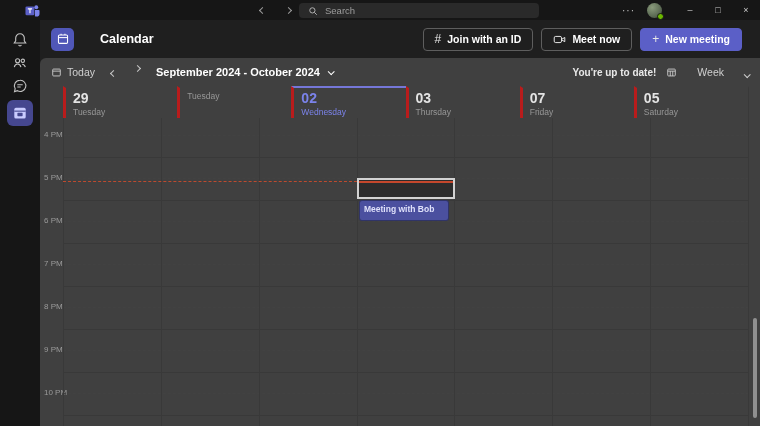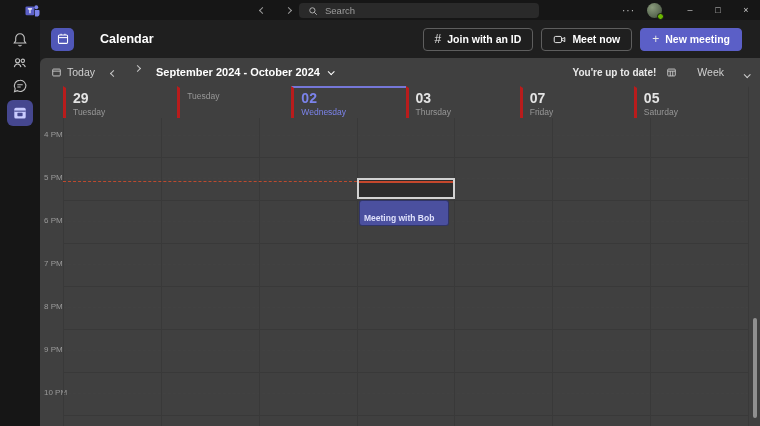--- a/index.html
+++ b/index.html
@@ -89,21 +89,21 @@
   .cols { position:absolute; top:0; bottom:0; left:23px; right:11px; display:flex; }
   .day-col { flex:1; border-left:1px solid #393939; cursor:pointer; }
   .day-col:last-child { border-right:1px solid #393939; }
 
   .now-dashed { position:absolute; top:63px; left:23px; width:294px; border-top:1.5px dashed #bd4a2e; }
   .slot-selected { position:absolute; left:317px; top:60px; width:98px; height:21px;
                    border:2px solid #d2d2d2; background:#2c2c2c; cursor:pointer; }
   .slot-selected .now-solid { position:absolute; left:0; right:0; top:1px; height:2px; background:#c4472c; }
   .event { position:absolute; left:319px; top:82px; width:90px; height:21px;
            background:#4b509f; border:1px solid rgba(0,0,0,.35); border-radius:3px;
-           padding:12px 4px; font-size:8.5px; font-weight:700; color:#dfe1fb;
+           padding:3px 4px; font-size:8.5px; font-weight:700; color:#dfe1fb;
            overflow:hidden; white-space:nowrap; cursor:pointer; }
   .scroll-thumb { position:absolute; right:3px; top:200px; width:4px; height:100px;
                   background:#909090; border-radius:2px; cursor:pointer; }
 
   svg { display:block; }
 </style>
 </head>
 <body>
 
 <div class="window">

